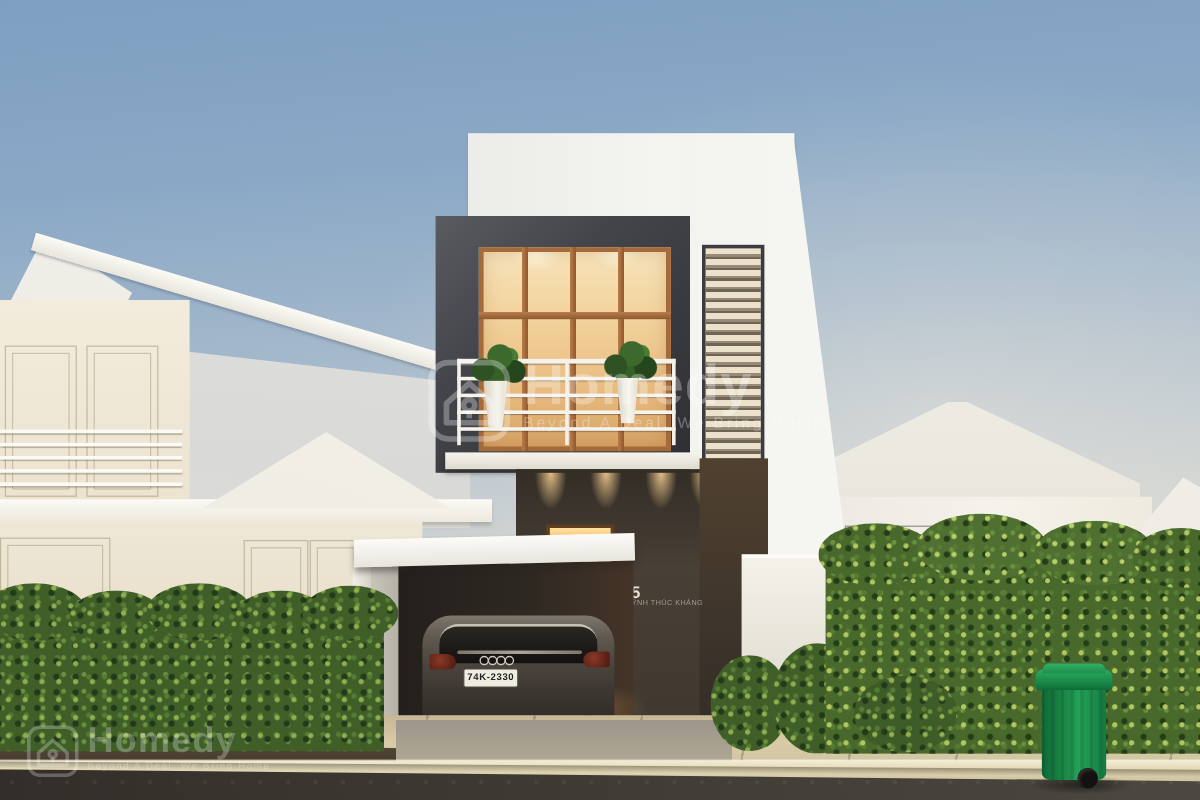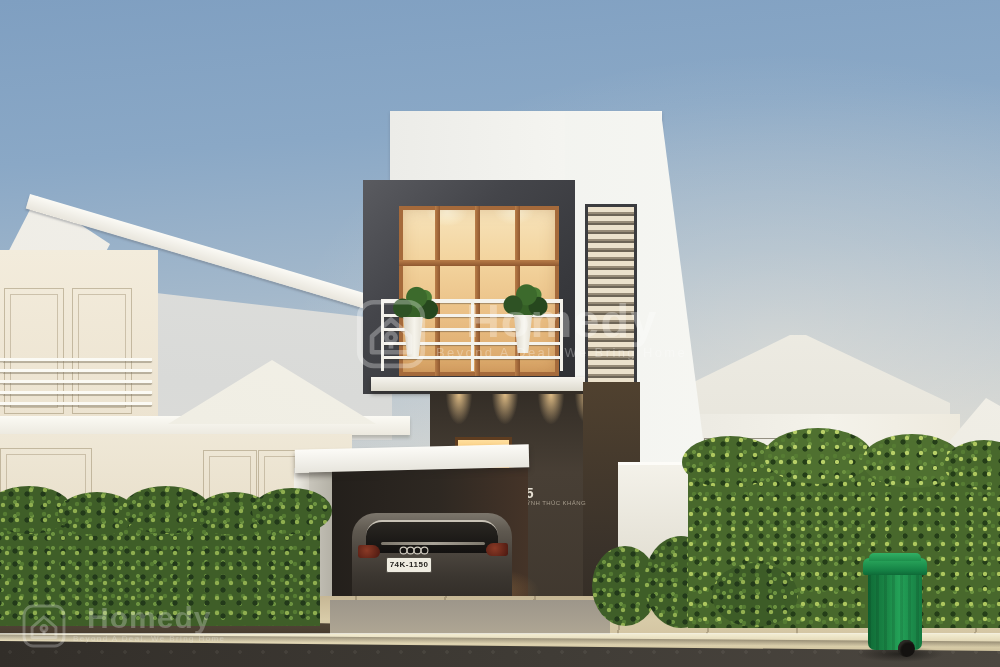--- a/index.html
+++ b/index.html
@@ -150,21 +150,21 @@
   .bin-lid{left:863px;top:558px;width:64px;height:17px;border-radius:6px 6px 2px 2px;
     background:linear-gradient(180deg,#2cab5e,#148044 75%,#0e6a37);}
   .bin-lid::before{content:"";position:absolute;left:6px;top:-5px;width:52px;height:8px;border-radius:5px 5px 0 0;
     background:linear-gradient(180deg,#31b065,#1d8f4c);}
   .bin-wheel{left:898px;top:640px;width:17px;height:17px;border-radius:50%;background:#141210;box-shadow:inset 2px 2px 2px #2e2b27;}
 
   
   .wm{display:flex;align-items:flex-start;pointer-events:none;color:rgba(255,255,255,.30);}
   .wm svg{flex:none;}
   .wm .txt{margin-left:10px;}
-  .wm .brand{font-weight:800;line-height:.92;letter-spacing:1px;text-align:center;}
+  .wm .brand{font-weight:800;line-height:.92;letter-spacing:1px;}
   .wm .tag{letter-spacing:2.4px;white-space:nowrap;}
   .wm-center{left:356px;top:299px;}
   .wm-center .brand{font-size:47px;}
   .wm-center .tag{font-size:13px;margin-top:3px;}
   .wm-corner{left:22px;top:604px;color:rgba(255,255,255,.26);}
   .wm-corner .txt{margin-left:7px;}
   .wm-corner .brand{font-size:30px;}
   .wm-corner .tag{font-size:8px;letter-spacing:1.4px;margin-top:2px;}
 </style>
 </head>
@@ -254,21 +254,21 @@
   <div class="tail" style="left:486px;top:543px;border-radius:9px 3px 3px 7px;"></div>
   <div class="abs car-trim"></div>
   <svg class="abs" style="left:399px;top:546px;" width="30" height="9" viewBox="0 0 30 9">
     <g fill="none" stroke="#cfcabf" stroke-width="1.1">
       <circle cx="4.5" cy="4.5" r="3.4"></circle>
         <circle cx="11.5" cy="4.5" r="3.4"></circle>
       <circle cx="18.5" cy="4.5" r="3.4"></circle>
         <circle cx="25.5" cy="4.5" r="3.4"></circle>
     </g>
   </svg>
-  <div class="abs plate">74K-1150</div>
+  <div class="abs plate">74K-2330</div>
   <div class="exhaust" style="left:366px;top:598px;"></div>
   <div class="exhaust" style="left:482px;top:596px;"></div>
 
   <div class="abs sidewalk"></div>
   <div class="abs soil"></div>
   <div class="abs apron"></div>
   <div class="abs curb"></div>
   <div class="full road"></div>
   <div class="abs gutter"></div>
 

